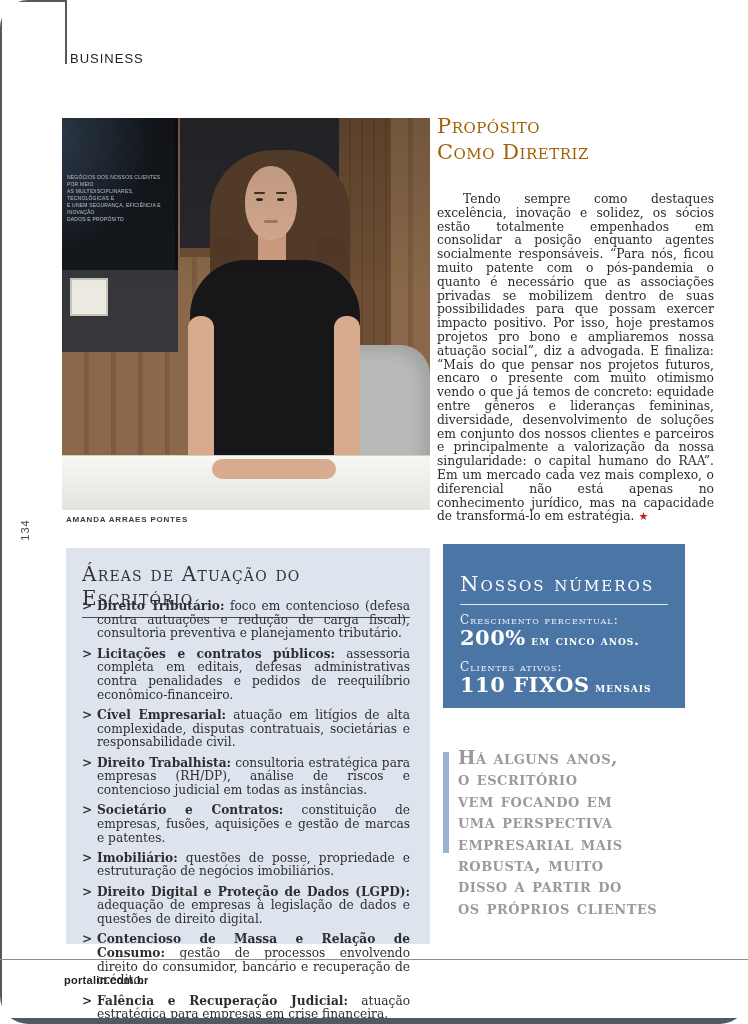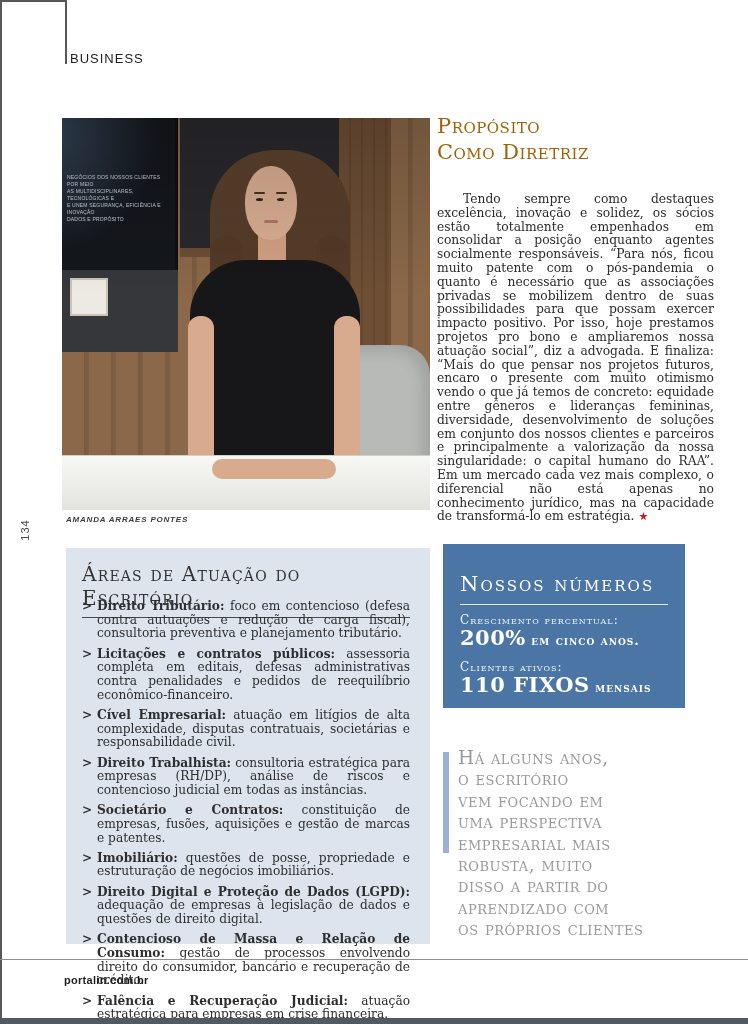--- a/index.html
+++ b/index.html
@@ -1,17 +1,17 @@
 <!DOCTYPE html>
 <html><head>
 <meta charset="utf-8">
 <style>
   html,body{margin:0;padding:0;background:#ffffff;}
   .page{position:relative;width:748px;height:1024px;background:#fff;overflow:hidden;
-        font-family:"DejaVu Serif","Liberation Serif",serif;color:#2e2e30;}
+        font-family:"DejaVu Serif","Liberation Serif",serif;color:#2e2e30;border-radius:28px;}
   .abs{position:absolute;}
 
   
   .edge-left{left:0;top:0;width:2px;height:1024px;background:#57585c;}
   .corner-h{left:0;top:0;width:66px;height:1.5px;background:#57585c;}
   .corner-v{left:65px;top:0;width:1.5px;height:64px;background:#57585c;}
   .business{left:70px;top:51px;font-family:"Liberation Sans","DejaVu Sans",sans-serif;
             font-size:13px;letter-spacing:1px;color:#222;}
   .pagenum{left:14px;top:524px;font-family:"Liberation Sans","DejaVu Sans",sans-serif;
            font-size:11px;color:#4a4a4a;letter-spacing:1px;transform:rotate(-90deg);transform-origin:center;}
@@ -46,21 +46,21 @@
   .arm.l{left:126px;top:198px;}
   .arm.r{left:272px;top:198px;}
   .strand{width:30px;height:190px;background:#543a27;border-radius:12px;}
   .strand.l{left:150px;top:118px;}
   .strand.r{left:254px;top:118px;}
   .desk{left:0;top:337px;width:368px;height:55px;background:linear-gradient(180deg,#f7f7f4,#e3e3de);
         border-top:1px solid #d0d0ca;}
   .forearms{left:150px;top:341px;width:124px;height:20px;background:#d8ab8e;border-radius:10px;}
 
   .caption{left:66px;top:515px;font-family:"Liberation Sans","DejaVu Sans",sans-serif;
-           font-size:8px;font-weight:bold;letter-spacing:.8px;color:#3a3a3a;font-style:italic;}
+           font-size:8px;font-weight:bold;letter-spacing:.8px;color:#3a3a3a;}
 
   
   .headline{left:437px;top:114px;width:290px;font-variant:small-caps;font-size:21px;
             line-height:25.5px;color:#a16207;letter-spacing:.5px;}
   .headline span{display:block;}
   .bodycopy{left:437px;top:193px;width:277px;font-size:12.3px;line-height:13.8px;
             text-align:justify;color:#2c2c2e;}
   .bodycopy .indent{display:inline-block;width:26px;}
   .star{color:#c41d24;font-size:11px;}
 
@@ -83,21 +83,21 @@
   .stat-label{font-variant:small-caps;font-size:12px;letter-spacing:1px;color:#eef2f7;margin-top:8px;}
   .stat-big{font-size:21px;font-weight:bold;letter-spacing:.5px;line-height:22px;}
   .stat-suffix{font-variant:small-caps;font-size:13px;letter-spacing:1px;font-weight:bold;}
   .stat-inline{margin-top:9px;font-variant:small-caps;font-size:12.5px;letter-spacing:.8px;}
   .stat-inline .stat-big{font-variant:normal;}
 
   
   .quote-bar{left:443px;top:752px;width:6px;height:101px;background:#9cb2d3;}
   .quote{left:458px;top:747px;width:250px;font-variant:small-caps;font-size:18.5px;
          line-height:21.4px;color:#9a9a9a;letter-spacing:.5px;}
-  .quote span{display:block;}
+  .quote span{display:block;font-weight:bold;}
 
   
   .footer-rule{left:0;top:959px;width:748px;height:1px;background:#8f8f8f;}
   .footer-url{left:64px;top:974px;font-family:"Liberation Sans","DejaVu Sans",sans-serif;
               font-size:11px;font-weight:600;letter-spacing:.3px;color:#1f1f1f;}
   .bottom-bar{left:0;top:1018px;width:748px;height:6px;background:#515a63;}
 </style>
 </head>
 <body>
 
@@ -211,21 +211,20 @@
   <div class="abs quote-bar"></div>
   <div class="abs quote">
 
   <span>Há alguns anos,</span>
       <span>o escritório</span>
       <span>vem focando em</span>
       <span>uma perspectiva</span>
       <span>empresarial mais</span>
       <span>robusta, muito</span>
       <span>disso a partir do</span>
-      <span>aprendizado com</span>
       <span>os próprios clientes</span>
     </div>
 
   <div class="abs footer-rule"></div>
   <div class="abs footer-url">portalin.com.br</div>
   <div class="abs bottom-bar"></div>
 
 </div>
 
 </body></html>

